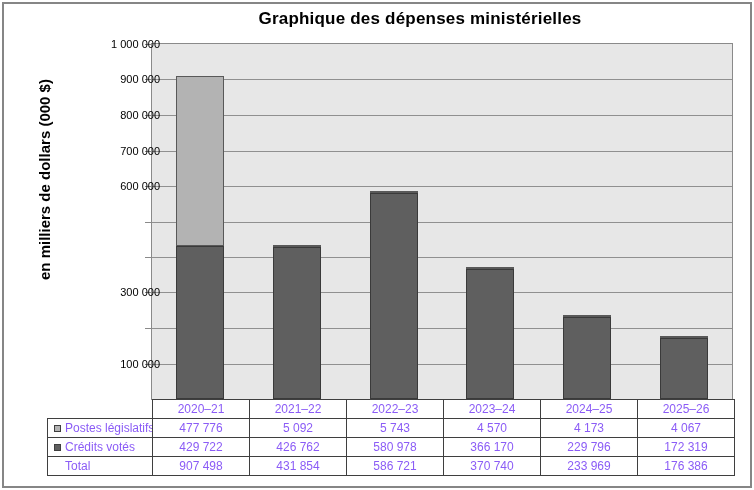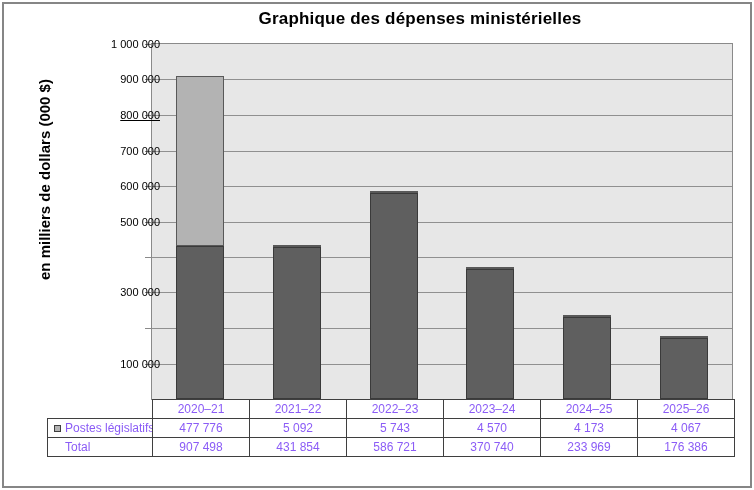--- a/index.html
+++ b/index.html
@@ -221,44 +221,57 @@
           <td>477 776</td>
           <td>5 092</td>
           <td>5 743</td>
           <td>4 570</td>
           <td>4 173</td>
           <td>4 067</td>
         </tr>
         <tr>
           <td class="row-label-cell">
             <div class="row-label-inner">
+              <span class="legend-swatch" style="background: rgb(95, 95, 95);"></span>
+              <span>Crédits votés</span>
+            </div>
+          </td>
+          <td>429 722</td>
+          <td>426 762</td>
+          <td>580 978</td>
+          <td>366 170</td>
+          <td>229 796</td>
+          <td>172 319</td>
+        </tr>
+        <tr>
+          <td class="row-label-cell">
+            <div class="row-label-inner">
               <span class="legend-swatch blank"></span>
               <span>Total</span>
             </div>
           </td>
           <td>907 498</td>
           <td>431 854</td>
           <td>586 721</td>
           <td>370 740</td>
           <td>233 969</td>
           <td>176 386</td>
         </tr>
       </tbody>
   </table>
 <div class="y-tick-mark" style="top: 44px; background: rgb(138, 138, 138);"></div>
     <div class="y-tick-label" style="top: 39px;">1 000 000</div>
     <div class="y-tick-mark" style="top: 79px; background: rgb(138, 138, 138);"></div>
     <div class="y-tick-label" style="top: 74px;">900 000</div>
     <div class="y-tick-mark" style="top: 115px; background: rgb(138, 138, 138);"></div>
-    <div class="y-tick-label" style="top: 110px; text-decoration: underline;">800 000</div>
+    <div class="y-tick-label" style="top: 110px;">800 000</div>
     <div class="y-tick-mark" style="top: 151px; background: rgb(138, 138, 138);"></div>
     <div class="y-tick-label" style="top: 146px;">700 000</div>
     <div class="y-tick-mark" style="top: 186px; background: rgb(138, 138, 138);"></div>
     <div class="y-tick-label" style="top: 181px;">600 000</div>
     <div class="y-tick-mark" style="top: 222px; background: rgb(138, 138, 138);"></div>
-    <div class="y-tick-label" style="top: 217px;">500 000</div>
     <div class="y-tick-mark" style="top: 257px; background: rgb(138, 138, 138);"></div>
     <div class="y-tick-mark" style="top: 292px; background: rgb(138, 138, 138);"></div>
     <div class="y-tick-label" style="top: 287px;">300 000</div>
     <div class="y-tick-mark" style="top: 328px; background: rgb(138, 138, 138);"></div>
     <div class="y-tick-mark" style="top: 364px; background: rgb(138, 138, 138);"></div>
     <div class="y-tick-label" style="top: 359px; text-align: right;">100 000</div>
   </div>
 
 </body></html>

